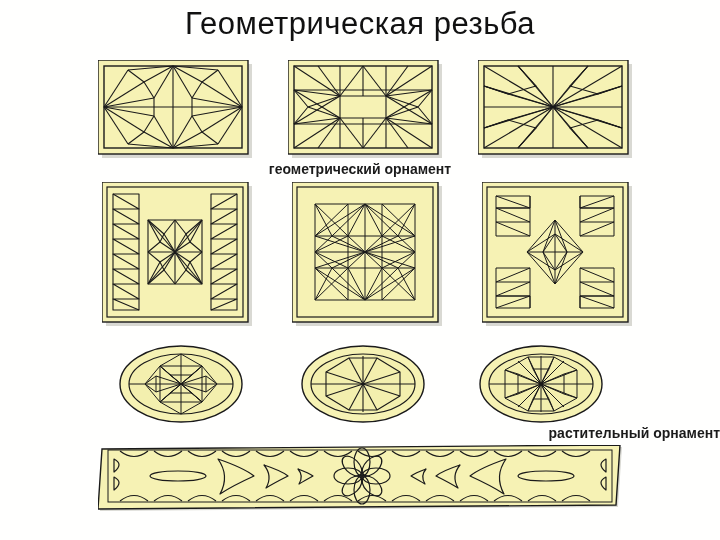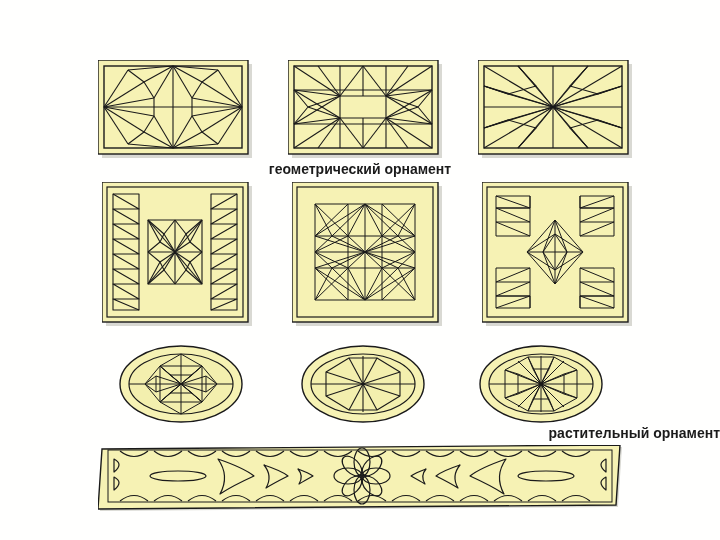--- a/index.html
+++ b/index.html
@@ -54,20 +54,21 @@
 
   .board-bg { fill: #f6f2b4; }
   .board-bg-2 { fill: #f3efae; }
   .stroke { stroke: #1a1a1a; fill: none; }
 </style>
 </head>
 <body>
 
 <div id="slide">
 
+  <div class="slide-title">Геометрическая резьба</div>
 
   <div class="panel" style="left:98px; top:60px;">
     <svg width="156" height="100" viewBox="0 0 156 100" aria-hidden="true">
       <rect x="4" y="4" width="150" height="94" fill="#d9d9d3"></rect>
       <rect x="0" y="0" width="150" height="94" class="board-bg" stroke="#1a1a1a" stroke-width="1.4"></rect>
       <rect x="6" y="6" width="138" height="82" class="board-bg" stroke="#1a1a1a" stroke-width="1.4"></rect>
       <g class="stroke" stroke-width="1.1" stroke-linejoin="round">
 
         <line x1="6" y1="47" x2="144" y2="47"></line>
         <line x1="75" y1="6" x2="75" y2="88"></line>

